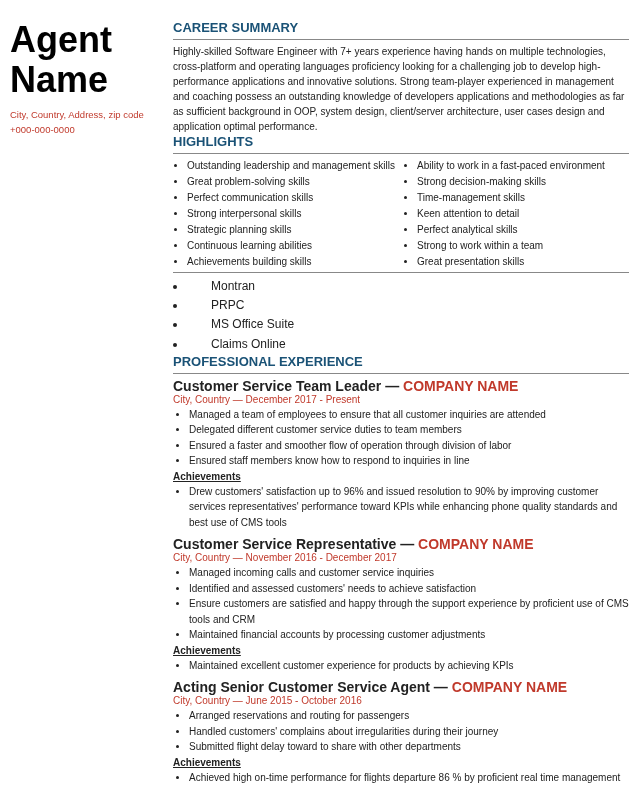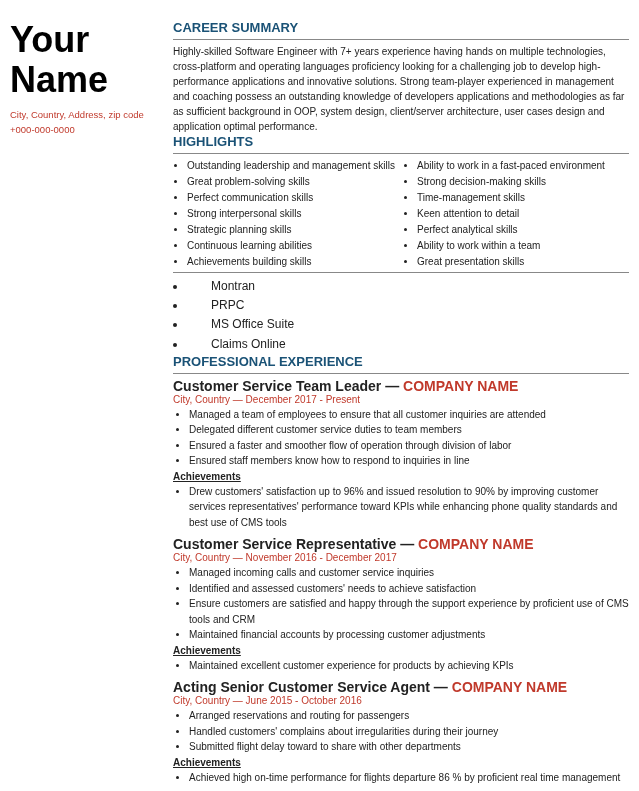--- a/index.html
+++ b/index.html
@@ -122,21 +122,21 @@
       margin: 2px 0 4px 0;
     }
   </style>
 </head>
 <body>
 
 <div class="page">
 
   <div class="left-col">
     <div>
-      <span class="your-name">Your</span><br>
+      <span class="your-name">Agent</span><br>
       <span class="your-name">Name</span>
     </div>
     <div class="contact-info">
       <div>City, Country, Address, zip code</div>
       <div>+000-000-0000</div>
       <br>
     </div>
   </div>
 
   <div class="right-col">
@@ -162,21 +162,21 @@
               <li>Achievements building skills</li>
             </ul>
         </div>
         <div class="highlights-col">
           <ul id="highlights-right-list">
               <li>Ability to work in a fast-paced environment</li>
               <li>Strong decision-making skills</li>
               <li>Time-management skills</li>
               <li>Keen attention to detail</li>
               <li>Perfect analytical skills</li>
-              <li>Ability to work within a team</li>
+              <li>Strong to work within a team</li>
               <li>Great presentation skills</li>
             </ul>
         </div>
       </div>
     </div>
 
     <div class="technical-skills">
       <hr class="divider-line">
       <ul id="technical-skills-list">
           <li>Montran</li>

